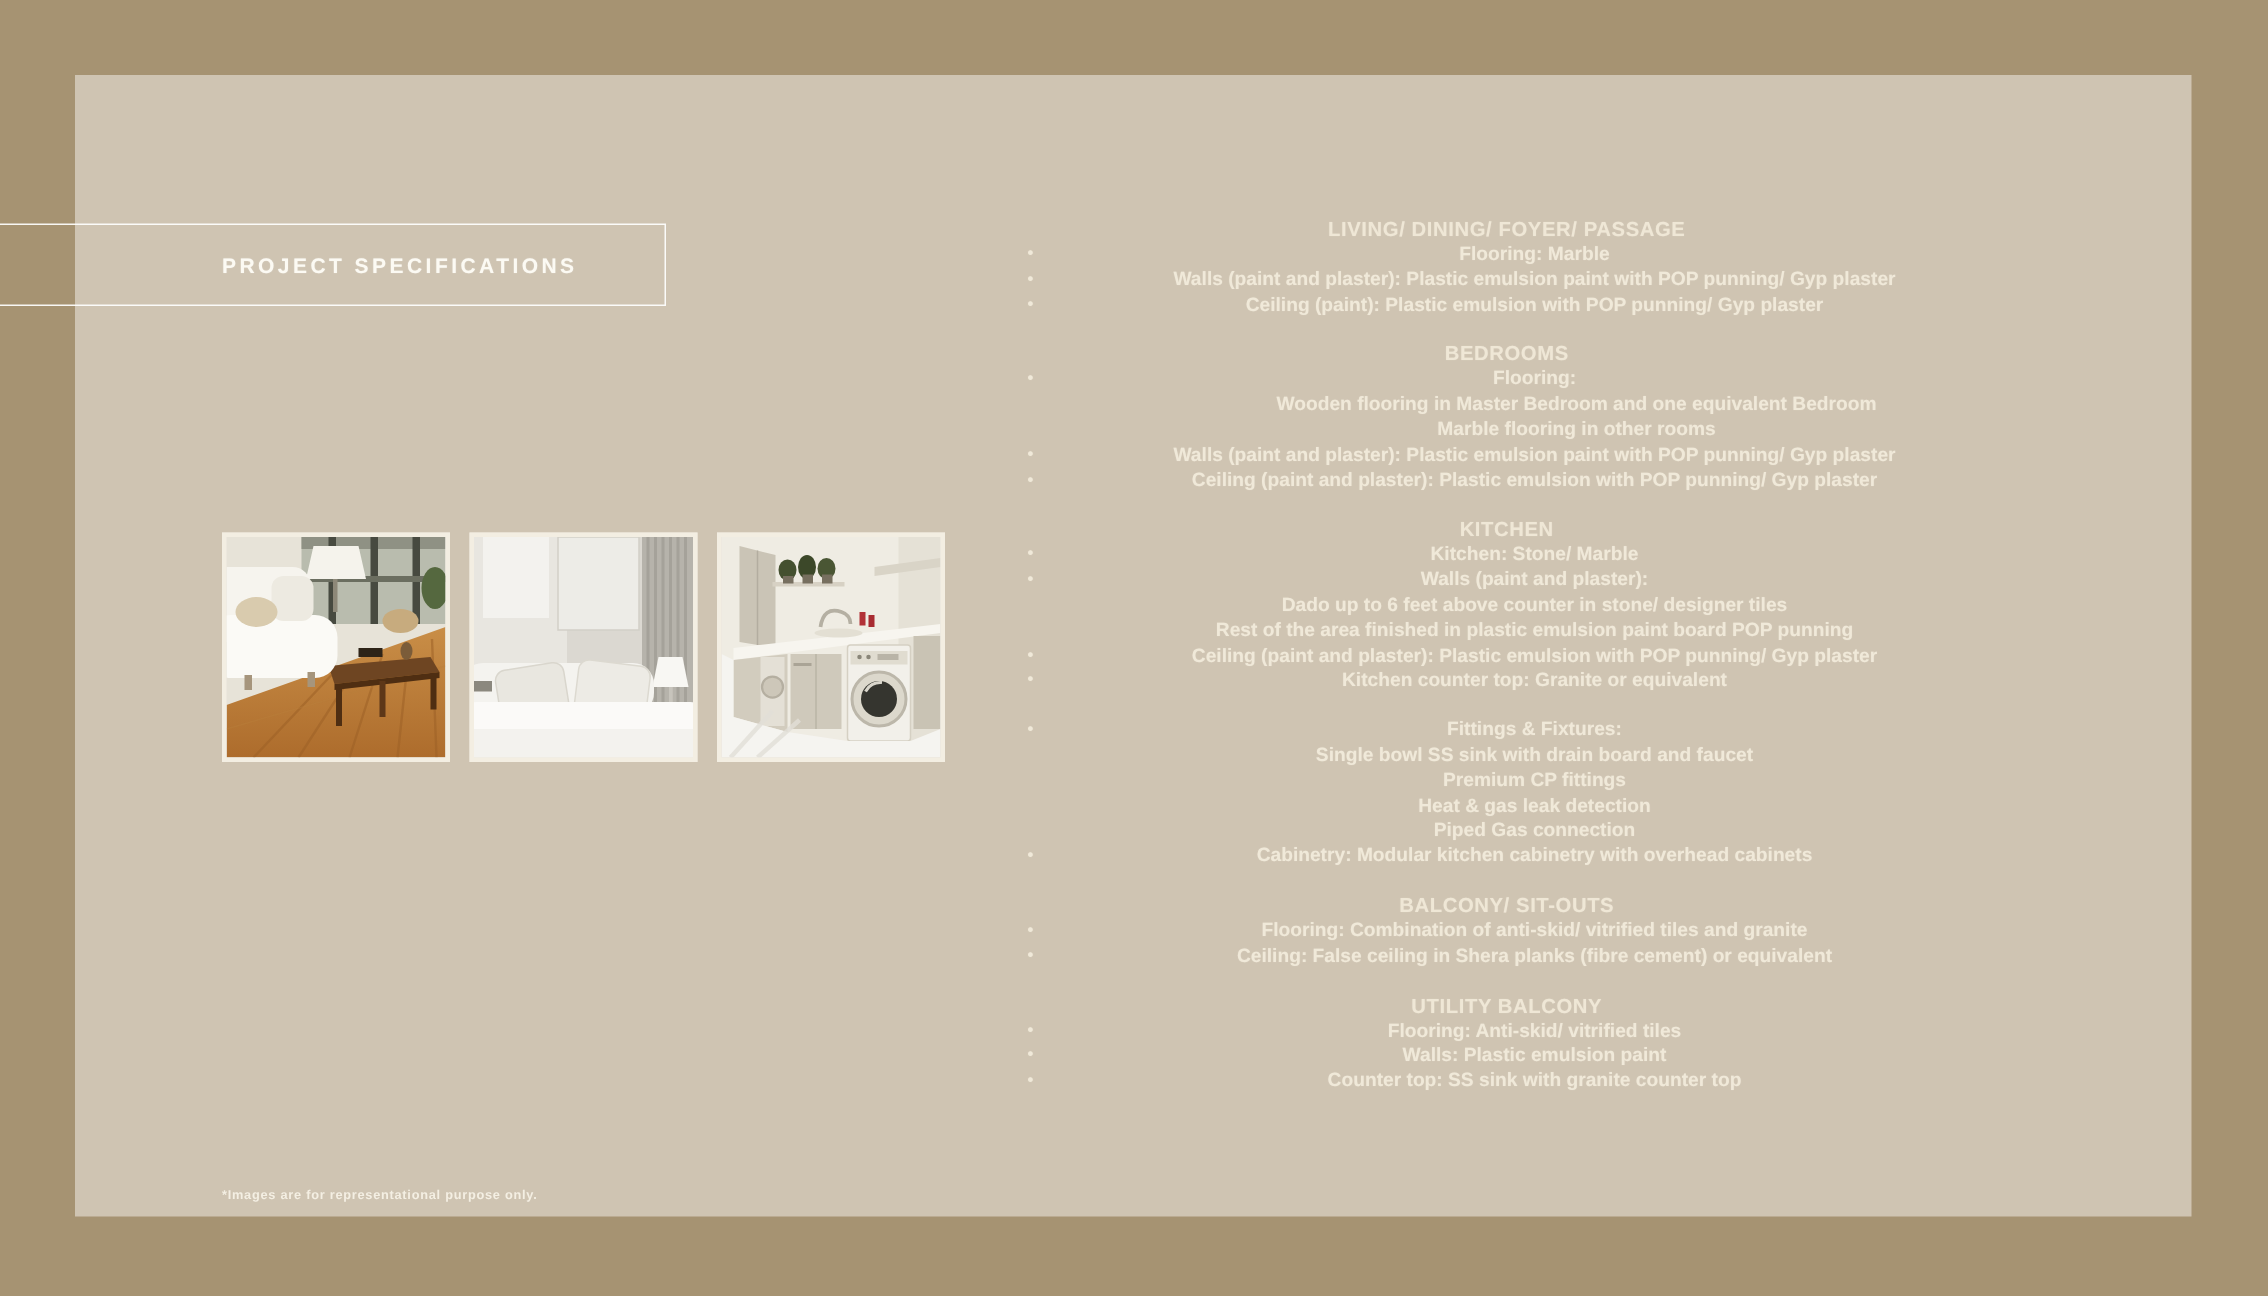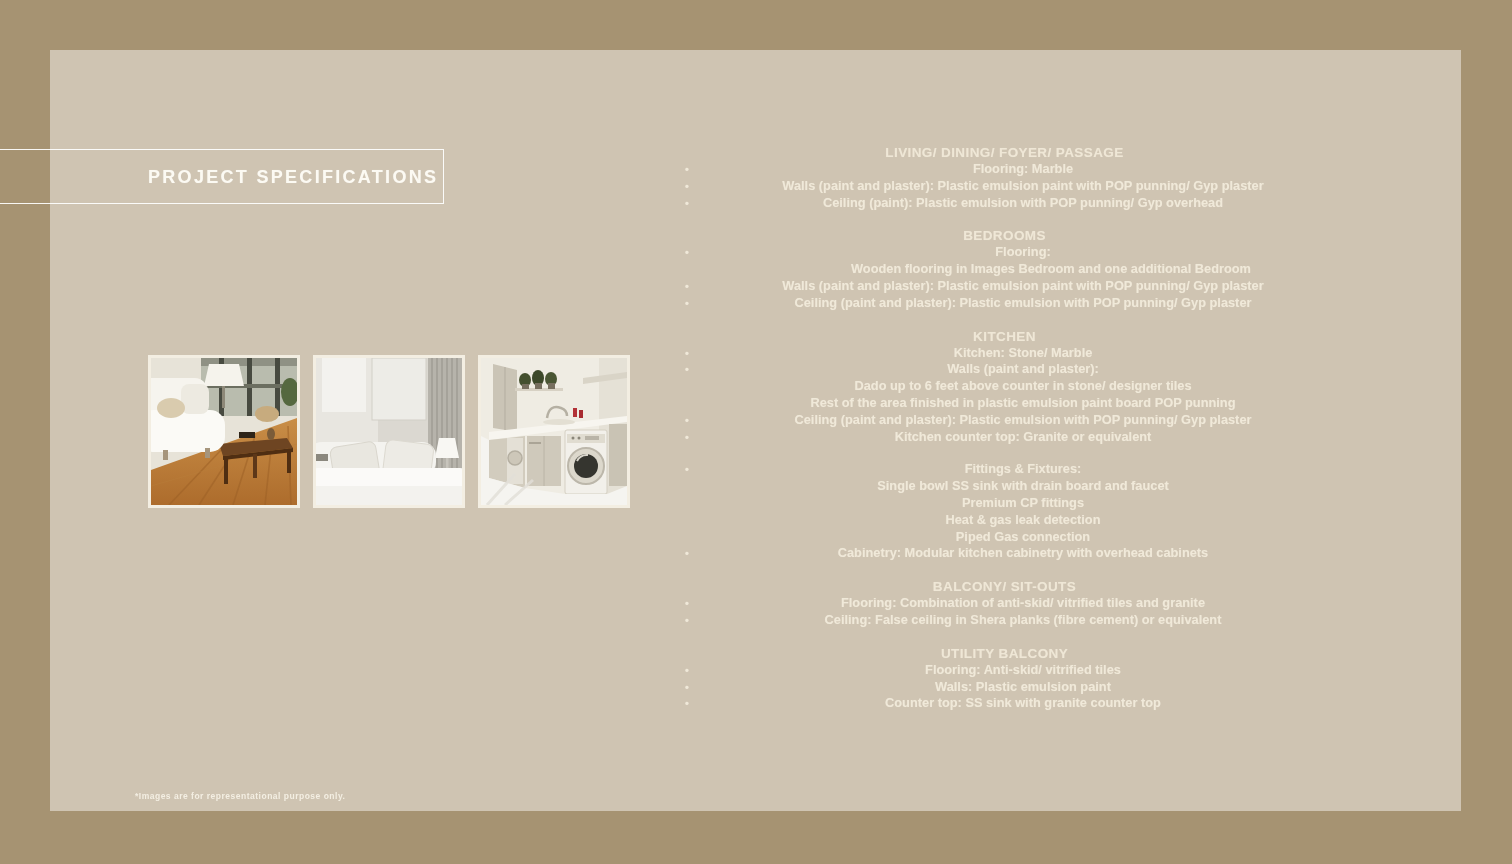--- a/index.html
+++ b/index.html
@@ -14,21 +14,21 @@
   }
   
   .title-box {
     position:absolute; left:0; top:149px; width:443px; height:53px;
     border-top:1px solid rgba(255,255,255,0.92);
     border-bottom:1px solid rgba(255,255,255,0.92);
     border-right:1px solid rgba(255,255,255,0.92);
   }
   .title-label {
     position:absolute; left:148px; top:50%; transform:translateY(-50%);
-    font-size:18px; font-weight:bold; letter-spacing:2.3px;
+    font-size:14px; font-weight:bold; letter-spacing:2.3px;
     color:#fcfaf3; white-space:nowrap;
     text-shadow:0 0 1px rgba(255,255,255,0.35);
   }
   
   .photos {
     position:absolute; left:148px; top:355px; display:flex; gap:13px;
   }
   .photo {
     width:146px; height:147px; border:3px solid #f3eee2; overflow:hidden;
     background:#e9e5dc;
@@ -48,21 +48,21 @@
   .row {
     position:relative; font-size:12.8px; font-weight:bold;
     line-height:16.8px; white-space:nowrap;
   }
   .row .bullet { position:absolute; left:3px; top:0; font-size:11px; }
   .row.indent1 .rowtext { display:block; margin-left:37px; }
   .row.indent2 .rowtext { display:block; margin-left:93px; }
   .row.gap { margin-top:16px; }
   
   .footnote {
-    position:absolute; left:135px; top:791px;
+    position:absolute; left:148px; top:791px;
     font-size:8.5px; font-weight:bold; letter-spacing:0.5px;
     color:#f4efe3;
   }
 </style>
 </head>
 <body>
 
 <div class="page">
   <div class="inner"></div>
 
@@ -181,32 +181,36 @@
         <div class="row indent1">
           <span class="bullet">•</span>
           <span class="rowtext">Flooring: Marble</span>
         </div>
         <div class="row indent1">
           <span class="bullet">•</span>
           <span class="rowtext">Walls (paint and plaster): Plastic emulsion paint with POP punning/ Gyp plaster</span>
         </div>
         <div class="row indent1">
           <span class="bullet">•</span>
-          <span class="rowtext">Ceiling (paint): Plastic emulsion with POP punning/ Gyp overhead</span>
+          <span class="rowtext">Ceiling (paint): Plastic emulsion with POP punning/ Gyp plaster</span>
         </div>
       </div>
       <div class="section">
         <div class="sec-heading">BEDROOMS</div>
         <div class="row indent1">
           <span class="bullet">•</span>
           <span class="rowtext">Flooring:</span>
         </div>
         <div class="row indent2">
           <span class="bullet"></span>
-          <span class="rowtext">Wooden flooring in Images Bedroom and one additional Bedroom</span>
+          <span class="rowtext">Wooden flooring in Master Bedroom and one equivalent Bedroom</span>
+        </div>
+        <div class="row indent2">
+          <span class="bullet"></span>
+          <span class="rowtext">Marble flooring in other rooms</span>
         </div>
         <div class="row indent1">
           <span class="bullet">•</span>
           <span class="rowtext">Walls (paint and plaster): Plastic emulsion paint with POP punning/ Gyp plaster</span>
         </div>
         <div class="row indent1">
           <span class="bullet">•</span>
           <span class="rowtext">Ceiling (paint and plaster): Plastic emulsion with POP punning/ Gyp plaster</span>
         </div>
       </div>

